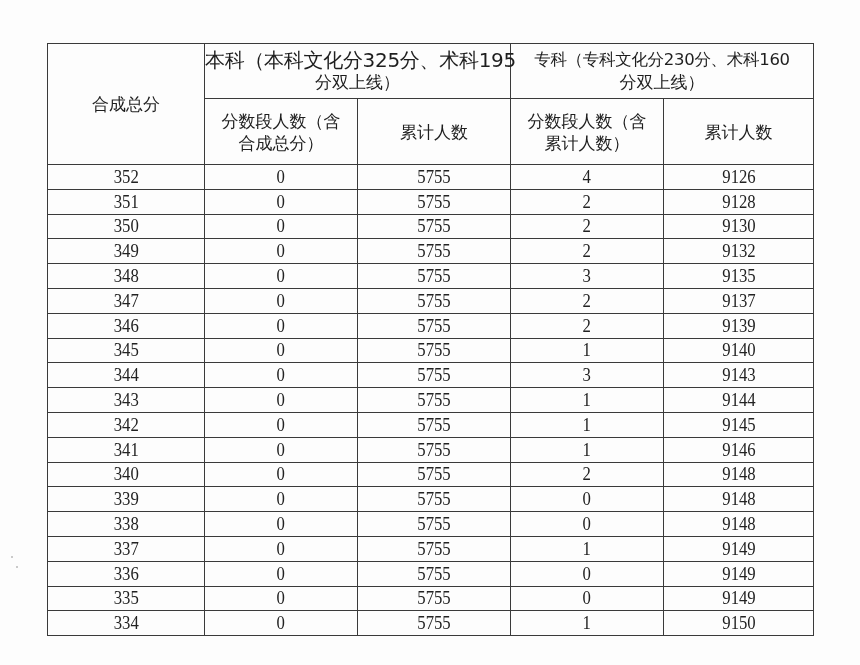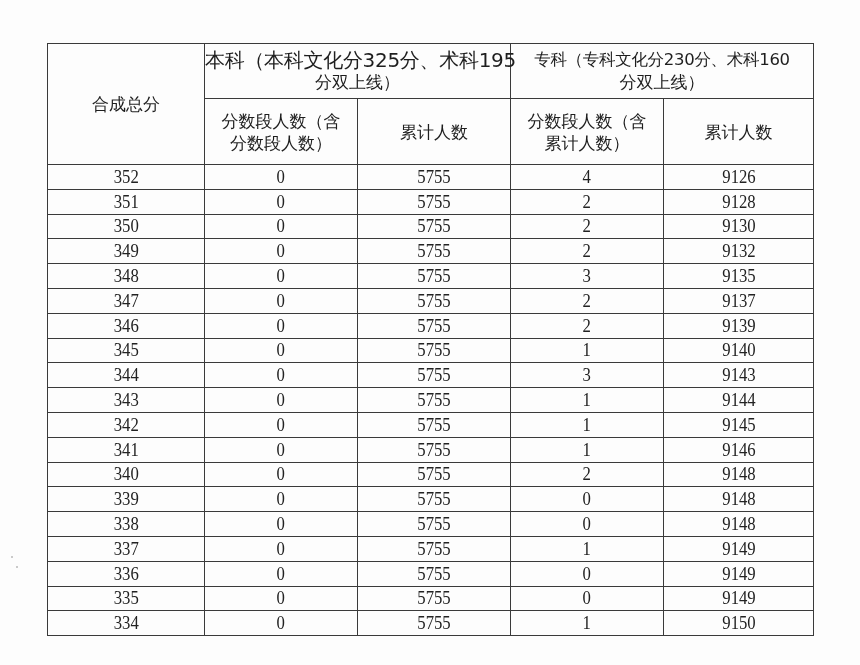--- a/index.html
+++ b/index.html
@@ -95,21 +95,21 @@
           <div>分双上线）</div>
         </th>
         <th colspan="2" class="hdr-cell hdr-group">
           <div style="white-space:nowrap;font-size:16.5px;letter-spacing:-0.3px;">专科（专科文化分230分、术科160</div>
           <div>分双上线）</div>
         </th>
       </tr>
       <tr>
         <th class="hdr-cell hdr-sub">
           <div>分数段人数（含</div>
-          <div>分数段人数）</div>
+          <div>合成总分）</div>
         </th>
         <th class="hdr-cell hdr-sub">
           <span>累计人数</span>
         </th>
         <th class="hdr-cell hdr-sub">
           <div>分数段人数（含</div>
           <div>累计人数）</div>
         </th>
         <th class="hdr-cell hdr-sub">
           <span>累计人数</span>

